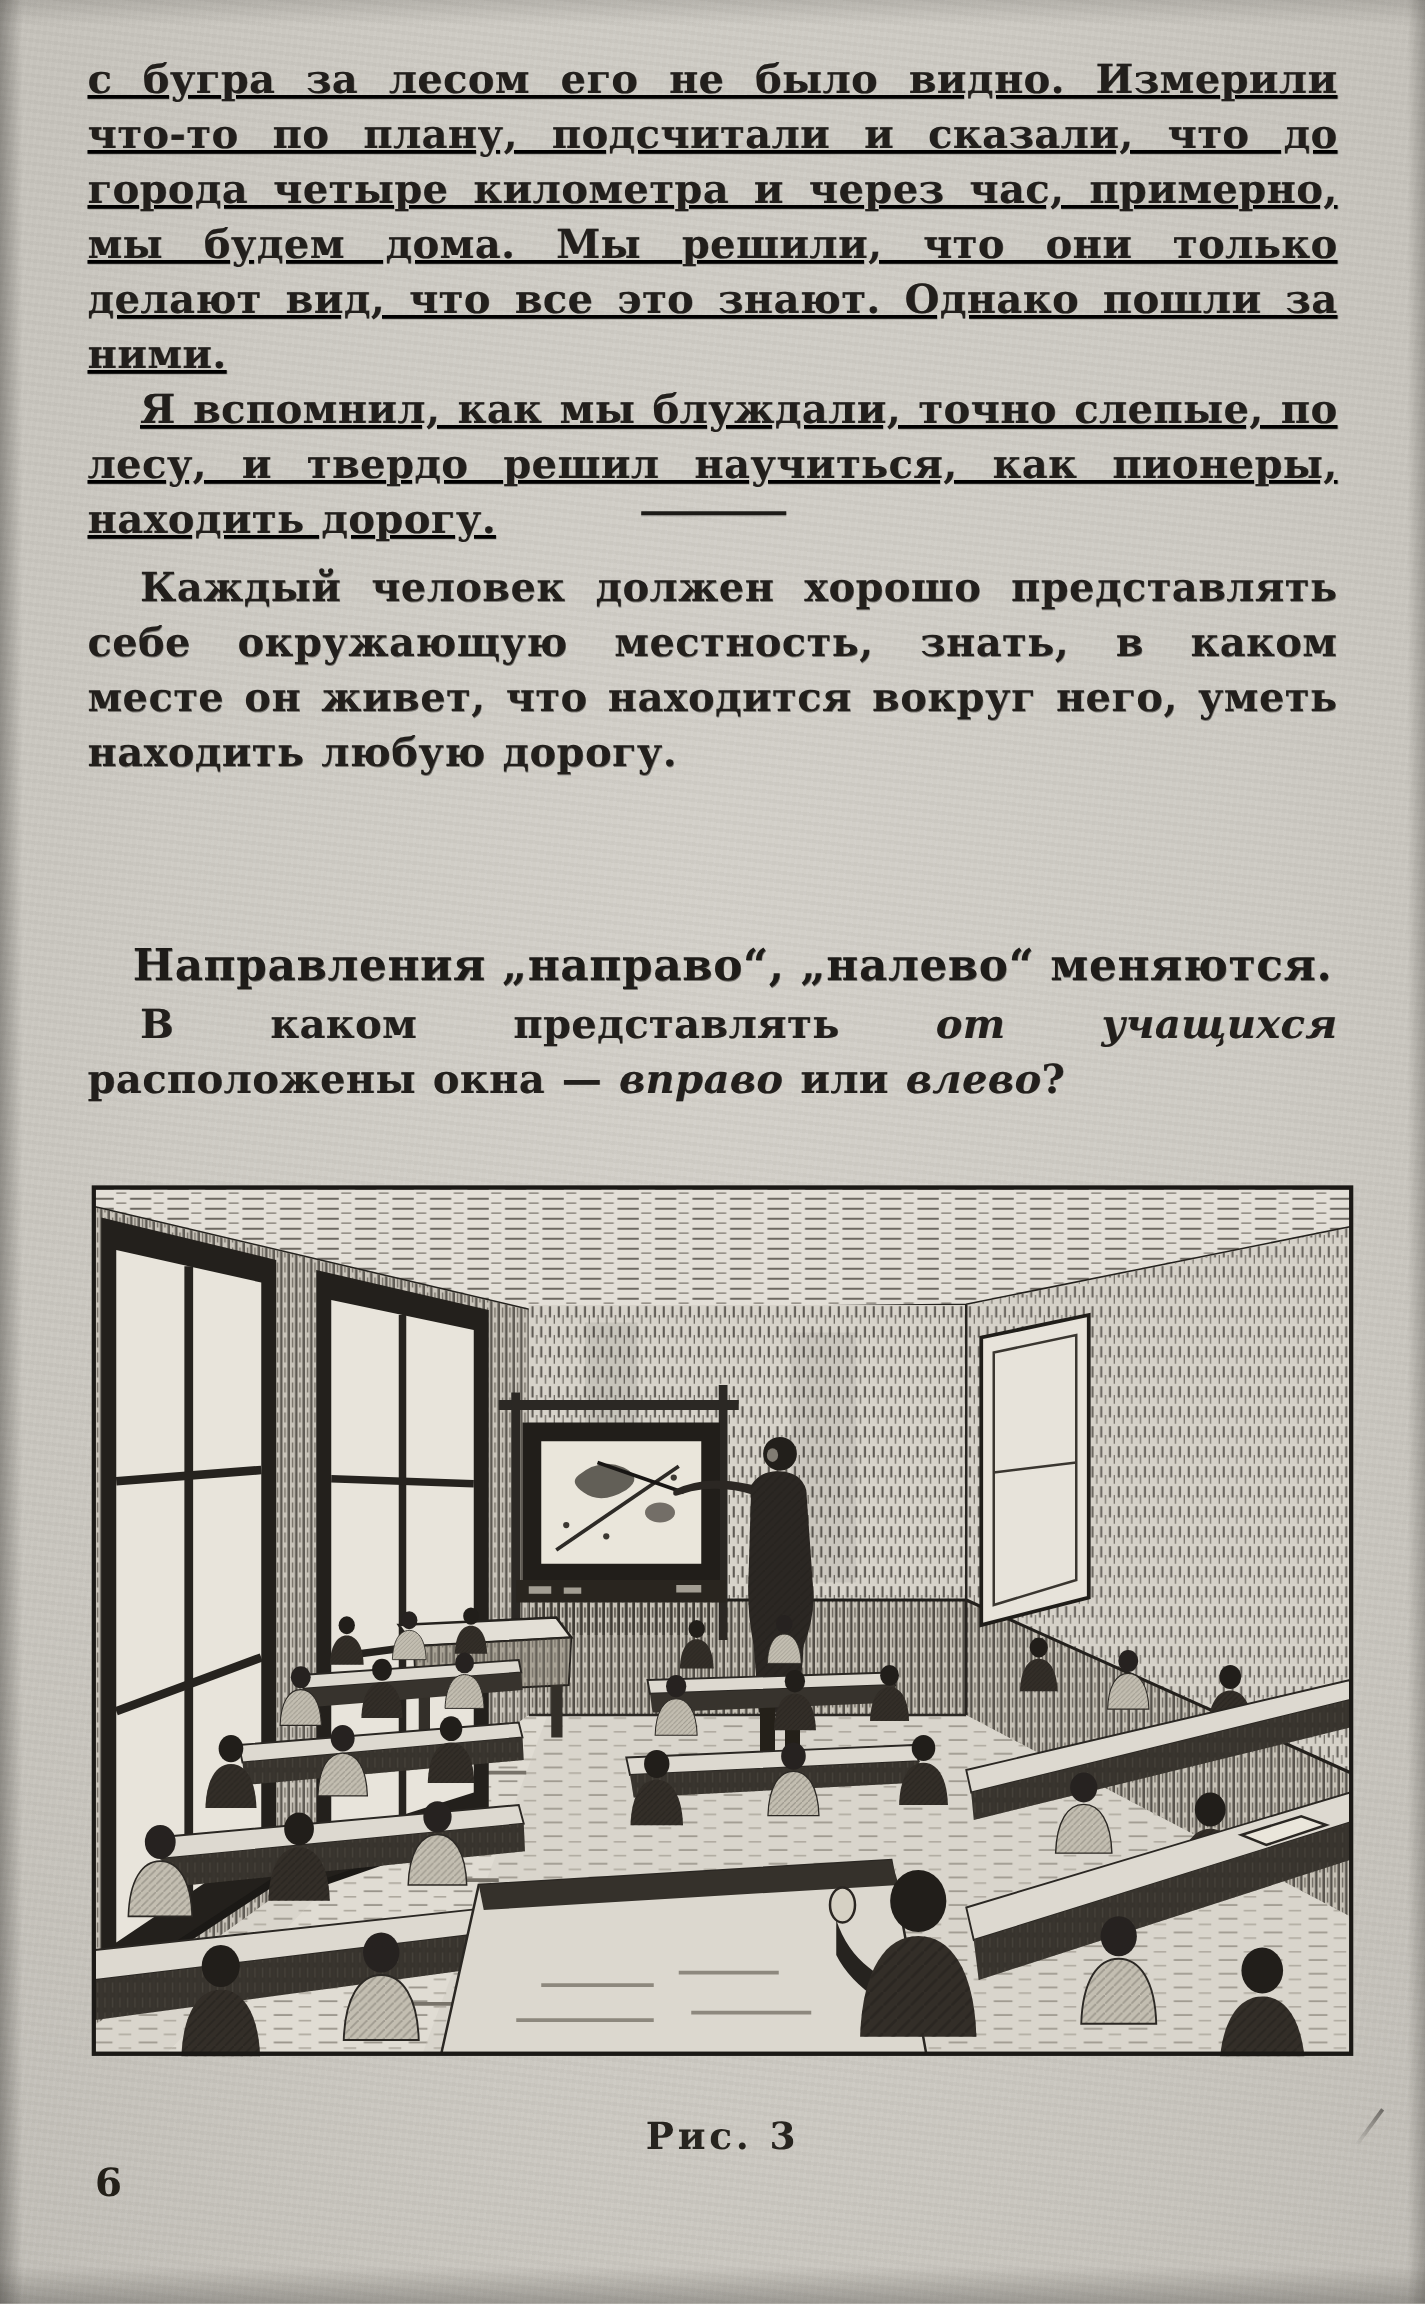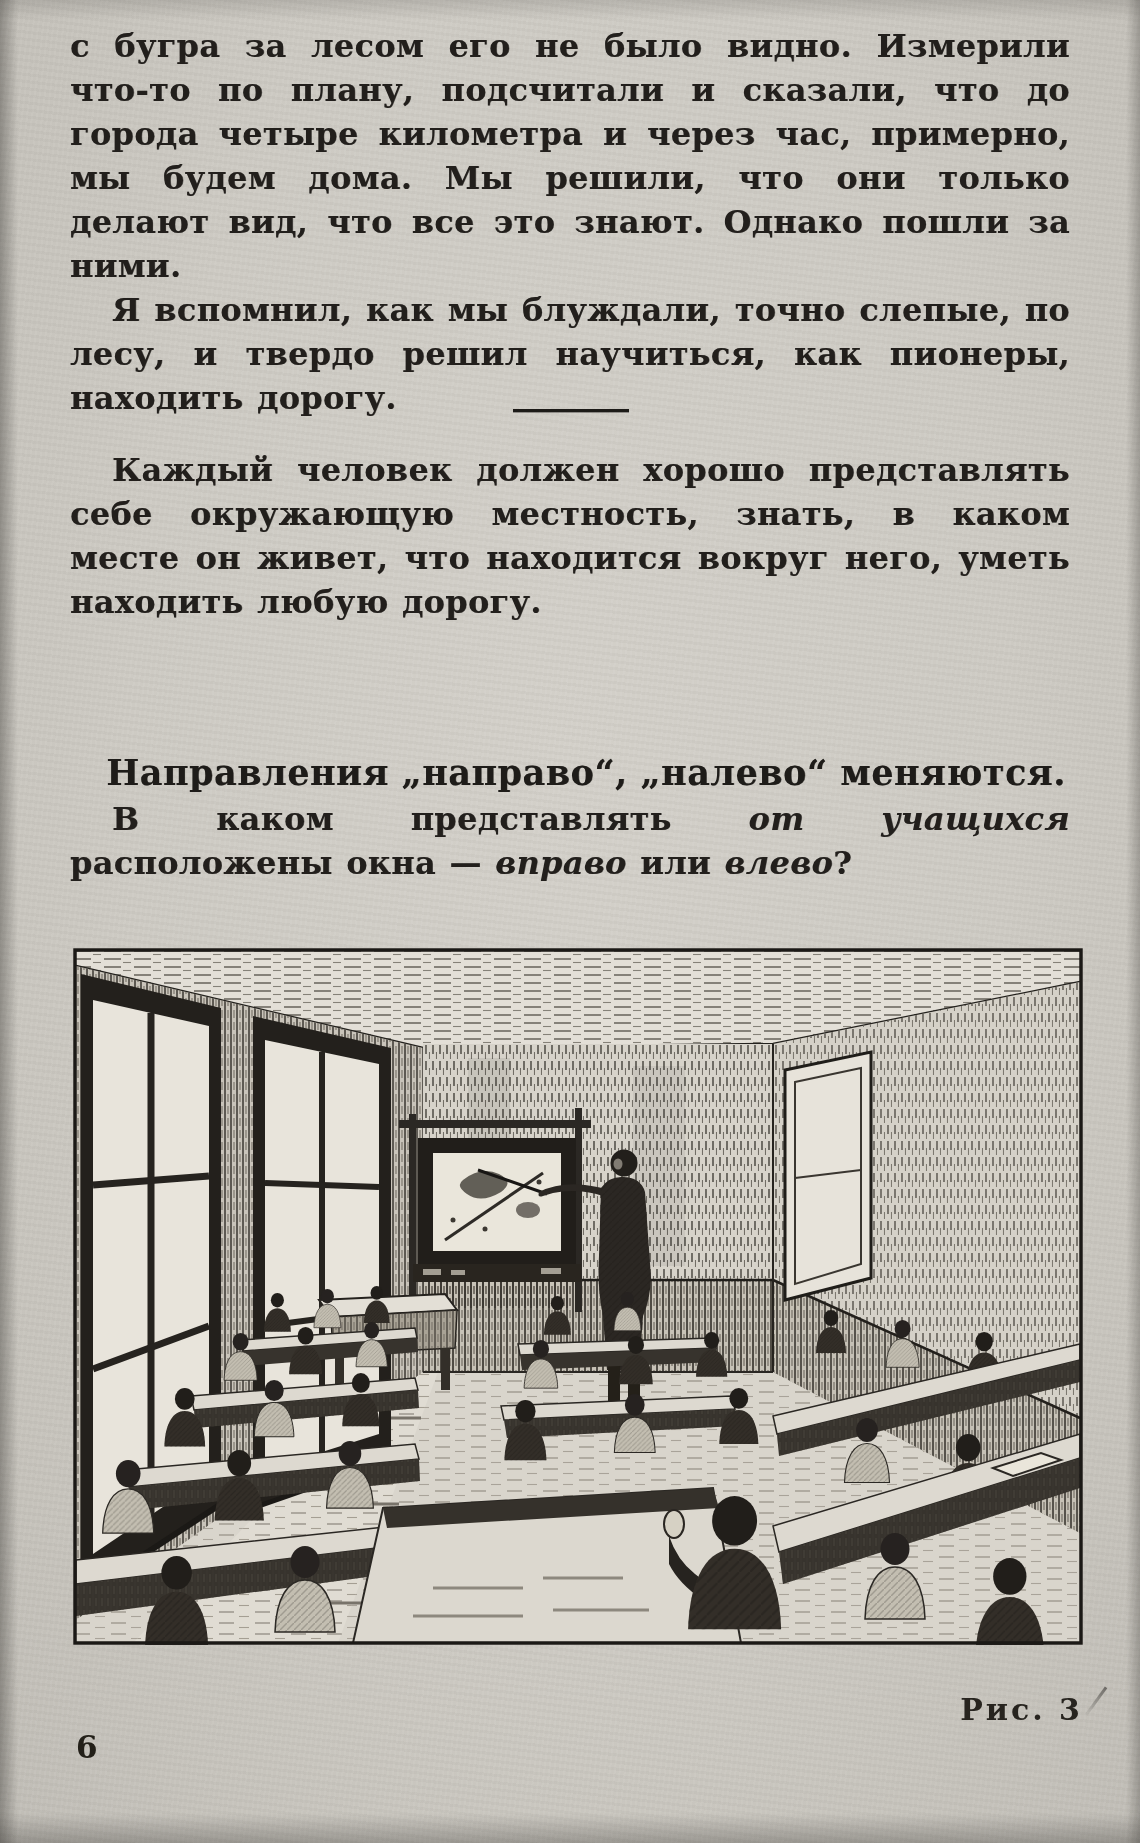--- a/index.html
+++ b/index.html
@@ -13,21 +13,21 @@
       linear-gradient(90deg, rgba(58,56,52,0.40) 0px, rgba(58,56,52,0.0) 18px),
       linear-gradient(270deg, rgba(58,56,52,0.30) 0px, rgba(58,56,52,0.0) 14px),
       linear-gradient(0deg, rgba(58,56,52,0.32) 0px, rgba(58,56,52,0.0) 30px),
       linear-gradient(180deg, rgba(58,56,52,0.16) 0px, rgba(58,56,52,0.0) 20px),
       repeating-linear-gradient(7deg, rgba(110,106,100,0.05) 0 3px, rgba(0,0,0,0) 3px 7px),
       repeating-linear-gradient(97deg, rgba(255,255,255,0.05) 0 2px, rgba(0,0,0,0) 2px 5px),
       radial-gradient(ellipse at 50% 42%, #d3d0c9 0%, #cdcac3 55%, #c0bdb6 100%);
     background-color:#cdcac3;
   }
   .text-col{position:absolute;left:70px;width:1000px;}
-  .col-top{top:24px;}
+  .col-top{top:41px;text-decoration:underline;}
   .col-mid{top:448px;}
   .col-after{top:797px;}
   .para{
     margin:0;
     font-size:32px;
     line-height:44px;
     font-weight:700;
     text-align:justify;
     color:#221f1c;
     letter-spacing:0.3px;
@@ -44,21 +44,21 @@
   .heading{
     position:absolute;top:736px;left:70px;width:1000px;margin:16px;
     text-align:center;font-size:35px;font-weight:700;color:#1e1c19;
     letter-spacing:0.5px;
     text-shadow:0.4px 0.4px 0.5px rgba(25,23,20,0.5);
   }
   .figure{position:absolute;top:948px;left:73px;width:1010px;height:697px;margin:0;padding:0;}
   .figure svg{display:block;}
   .caption{
     position:absolute;top:1692px;left:73px;width:1010px;
-    text-align:right;font-size:30px;font-weight:700;color:#27241f;
+    text-align:center;font-size:30px;font-weight:700;color:#27241f;
     letter-spacing:3px;
   }
   .page-number{
     position:absolute;top:1729px;left:76px;
     font-size:31px;font-weight:700;color:#232019;
   }
   .crease{
     position:absolute;top:1684px;left:1094px;width:3px;height:36px;
     background:linear-gradient(to bottom, rgba(40,38,35,0.55), rgba(40,38,35,0));
     transform:rotate(36deg);

